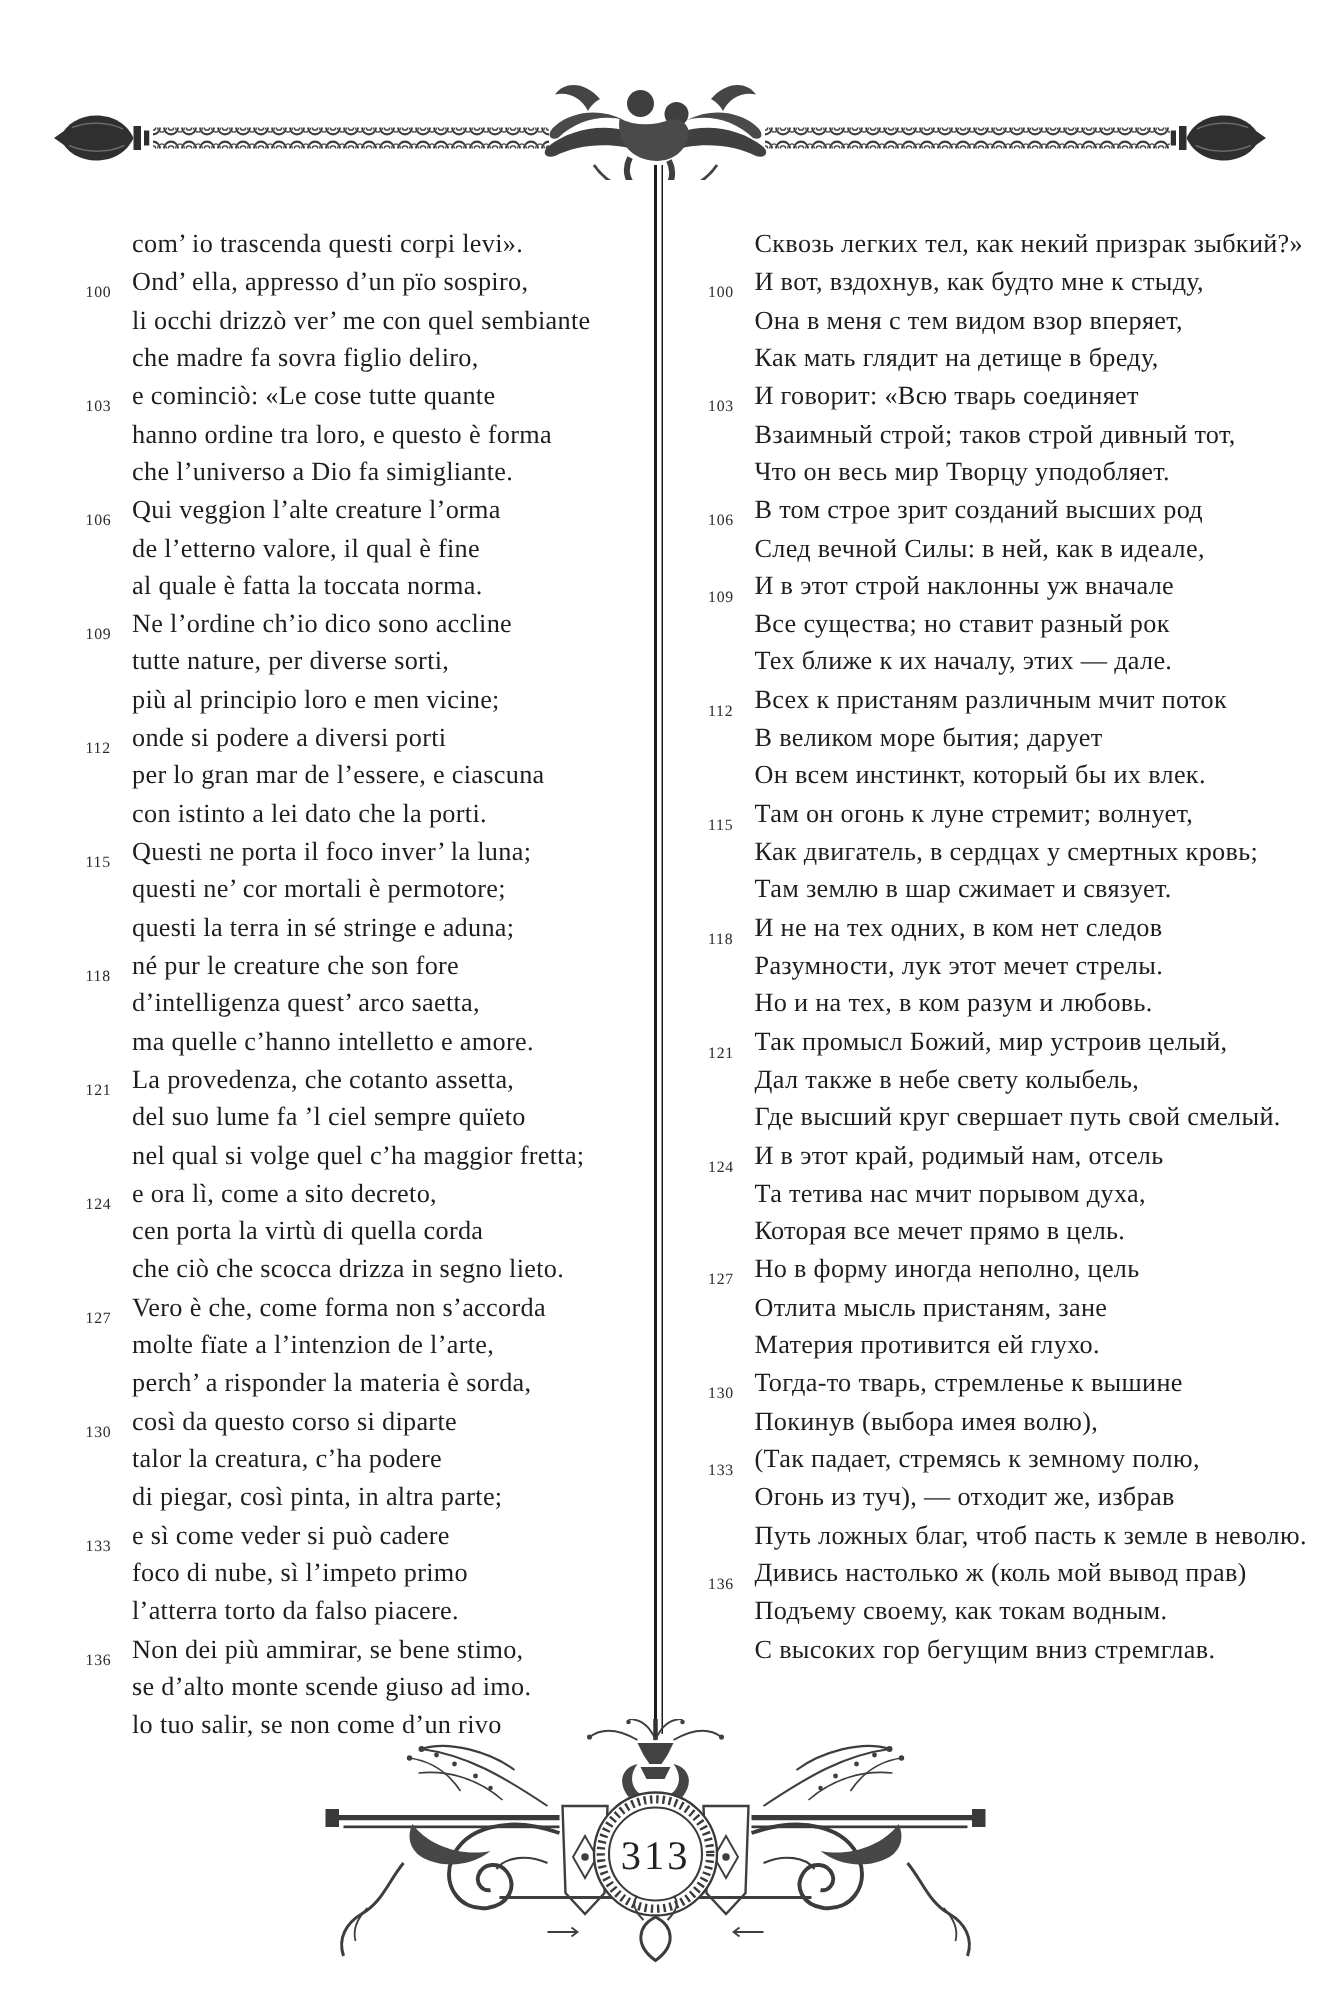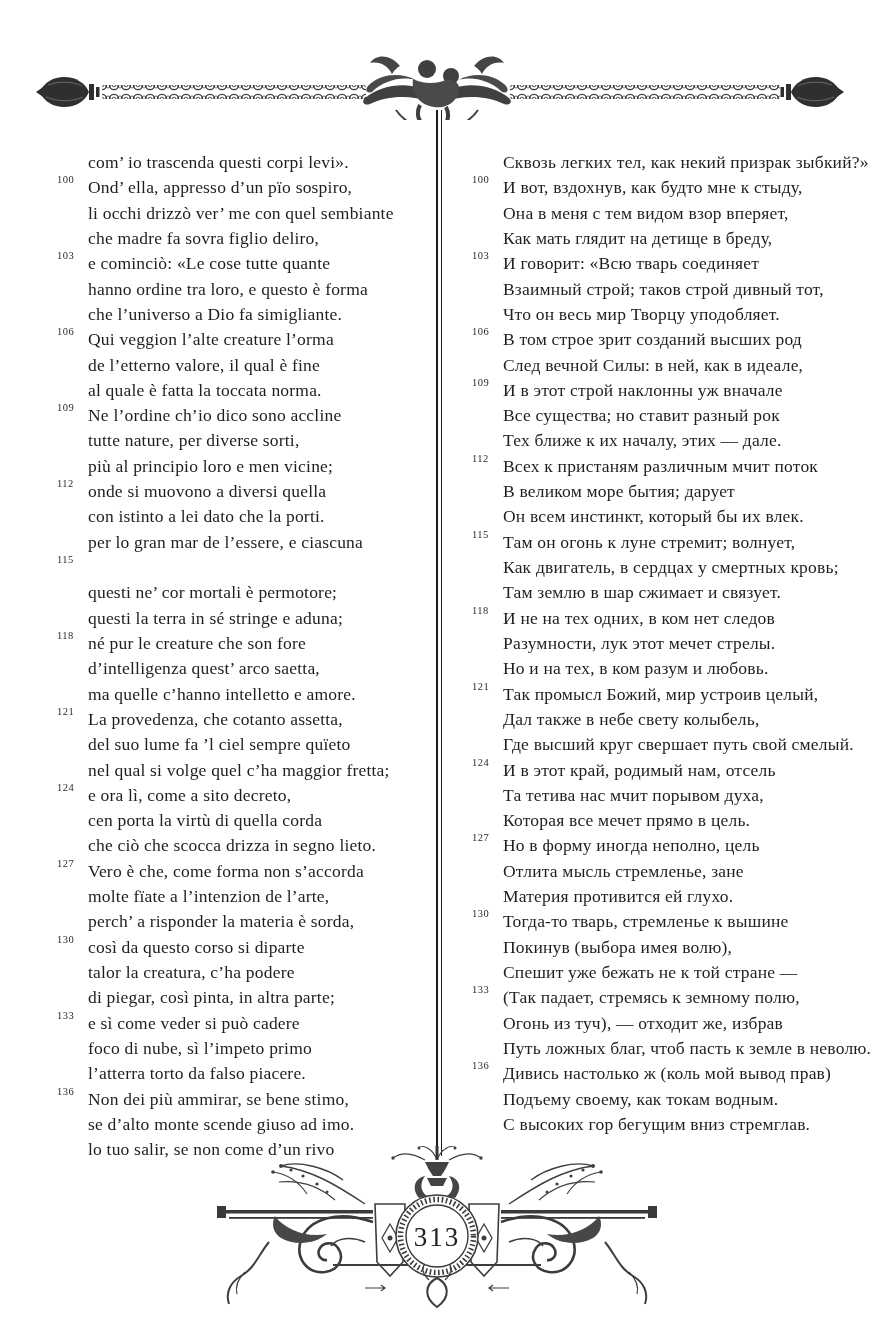--- a/index.html
+++ b/index.html
@@ -15,21 +15,21 @@
     border-left:2px solid #1c1c1c;border-right:1px solid #1c1c1c;background:#fff;
   }
   .verse-column{position:absolute;top:150px;}
   .col-italian{left:88px;width:346px;}
   .col-russian{left:503px;width:372px;}
   .verse-line{
     position:relative;height:25.32px;line-height:25.32px;
     font-size:17.5px;white-space:nowrap;letter-spacing:0.2px;
   }
   .verse-num{
-    position:absolute;left:-31px;top:0;font-size:10.5px;line-height:1;
+    position:absolute;left:-31px;top:16px;font-size:10.5px;line-height:1;
     letter-spacing:0.5px;color:#2a2a2a;
   }
   svg text.pagenum{
     font-family:"Liberation Serif","DejaVu Serif",serif;
     fill:#222;font-size:27px;letter-spacing:2px;
   }
 </style>
 </head>
 <body>
 
@@ -85,24 +85,24 @@
       <div class="verse-line"><span class="verse-text">che madre fa sovra figlio deliro,</span></div>
       <div class="verse-line"><span class="verse-num">103</span><span class="verse-text">e cominciò: «Le cose tutte quante</span></div>
       <div class="verse-line"><span class="verse-text">hanno ordine tra loro, e questo è forma</span></div>
       <div class="verse-line"><span class="verse-text">che l’universo a Dio fa simigliante.</span></div>
       <div class="verse-line"><span class="verse-num">106</span><span class="verse-text">Qui veggion l’alte creature l’orma</span></div>
       <div class="verse-line"><span class="verse-text">de l’etterno valore, il qual è fine</span></div>
       <div class="verse-line"><span class="verse-text">al quale è fatta la toccata norma.</span></div>
       <div class="verse-line"><span class="verse-num">109</span><span class="verse-text">Ne l’ordine ch’io dico sono accline</span></div>
       <div class="verse-line"><span class="verse-text">tutte nature, per diverse sorti,</span></div>
       <div class="verse-line"><span class="verse-text">più al principio loro e men vicine;</span></div>
-      <div class="verse-line"><span class="verse-num">112</span><span class="verse-text">onde si muovono a diversi quella</span></div>
+      <div class="verse-line"><span class="verse-num">112</span><span class="verse-text">onde si podere a diversi porti</span></div>
+      <div class="verse-line"><span class="verse-text">per lo gran mar de l’essere, e ciascuna</span></div>
       <div class="verse-line"><span class="verse-text">con istinto a lei dato che la porti.</span></div>
-      <div class="verse-line"><span class="verse-text">per lo gran mar de l’essere, e ciascuna</span></div>
-      <div class="verse-line"><span class="verse-num">115</span></div>
+      <div class="verse-line"><span class="verse-num">115</span><span class="verse-text">Questi ne porta il foco inver’ la luna;</span></div>
       <div class="verse-line"><span class="verse-text">questi ne’ cor mortali è permotore;</span></div>
       <div class="verse-line"><span class="verse-text">questi la terra in sé stringe e aduna;</span></div>
       <div class="verse-line"><span class="verse-num">118</span><span class="verse-text">né pur le creature che son fore</span></div>
       <div class="verse-line"><span class="verse-text">d’intelligenza quest’ arco saetta,</span></div>
       <div class="verse-line"><span class="verse-text">ma quelle c’hanno intelletto e amore.</span></div>
       <div class="verse-line"><span class="verse-num">121</span><span class="verse-text">La provedenza, che cotanto assetta,</span></div>
       <div class="verse-line"><span class="verse-text">del suo lume fa ’l ciel sempre quïeto</span></div>
       <div class="verse-line"><span class="verse-text">nel qual si volge quel c’ha maggior fretta;</span></div>
       <div class="verse-line"><span class="verse-num">124</span><span class="verse-text">e ora lì, come a sito decreto,</span></div>
       <div class="verse-line"><span class="verse-text">cen porta la virtù di quella corda</span></div>
@@ -143,25 +143,24 @@
       <div class="verse-line"><span class="verse-num">118</span><span class="verse-text">И не на тех одних, в ком нет следов</span></div>
       <div class="verse-line"><span class="verse-text">Разумности, лук этот мечет стрелы.</span></div>
       <div class="verse-line"><span class="verse-text">Но и на тех, в ком разум и любовь.</span></div>
       <div class="verse-line"><span class="verse-num">121</span><span class="verse-text">Так промысл Божий, мир устроив целый,</span></div>
       <div class="verse-line"><span class="verse-text">Дал также в небе свету колыбель,</span></div>
       <div class="verse-line"><span class="verse-text">Где высший круг свершает путь свой смелый.</span></div>
       <div class="verse-line"><span class="verse-num">124</span><span class="verse-text">И в этот край, родимый нам, отсель</span></div>
       <div class="verse-line"><span class="verse-text">Та тетива нас мчит порывом духа,</span></div>
       <div class="verse-line"><span class="verse-text">Которая все мечет прямо в цель.</span></div>
       <div class="verse-line"><span class="verse-num">127</span><span class="verse-text">Но в форму иногда неполно, цель</span></div>
-      <div class="verse-line"><span class="verse-text">Отлита мысль стремленье, зане</span></div>
+      <div class="verse-line"><span class="verse-text">Отлита мысль пристаням, зане</span></div>
       <div class="verse-line"><span class="verse-text">Материя противится ей глухо.</span></div>
       <div class="verse-line"><span class="verse-num">130</span><span class="verse-text">Тогда-то тварь, стремленье к вышине</span></div>
       <div class="verse-line"><span class="verse-text">Покинув (выбора имея волю),</span></div>
-      <div class="verse-line"><span class="verse-text">Спешит уже бежать не к той стране —</span></div>
       <div class="verse-line"><span class="verse-num">133</span><span class="verse-text">(Так падает, стремясь к земному полю,</span></div>
       <div class="verse-line"><span class="verse-text">Огонь из туч), — отходит же, избрав</span></div>
       <div class="verse-line"><span class="verse-text">Путь ложных благ, чтоб пасть к земле в неволю.</span></div>
       <div class="verse-line"><span class="verse-num">136</span><span class="verse-text">Дивись настолько ж (коль мой вывод прав)</span></div>
       <div class="verse-line"><span class="verse-text">Подъему своему, как токам водным.</span></div>
       <div class="verse-line"><span class="verse-text">С высоких гор бегущим вниз стремглав.</span></div>
     </div>
 
   <svg class="footer-ornament" viewBox="0 0 446 170" aria-hidden="true">
     <defs>

